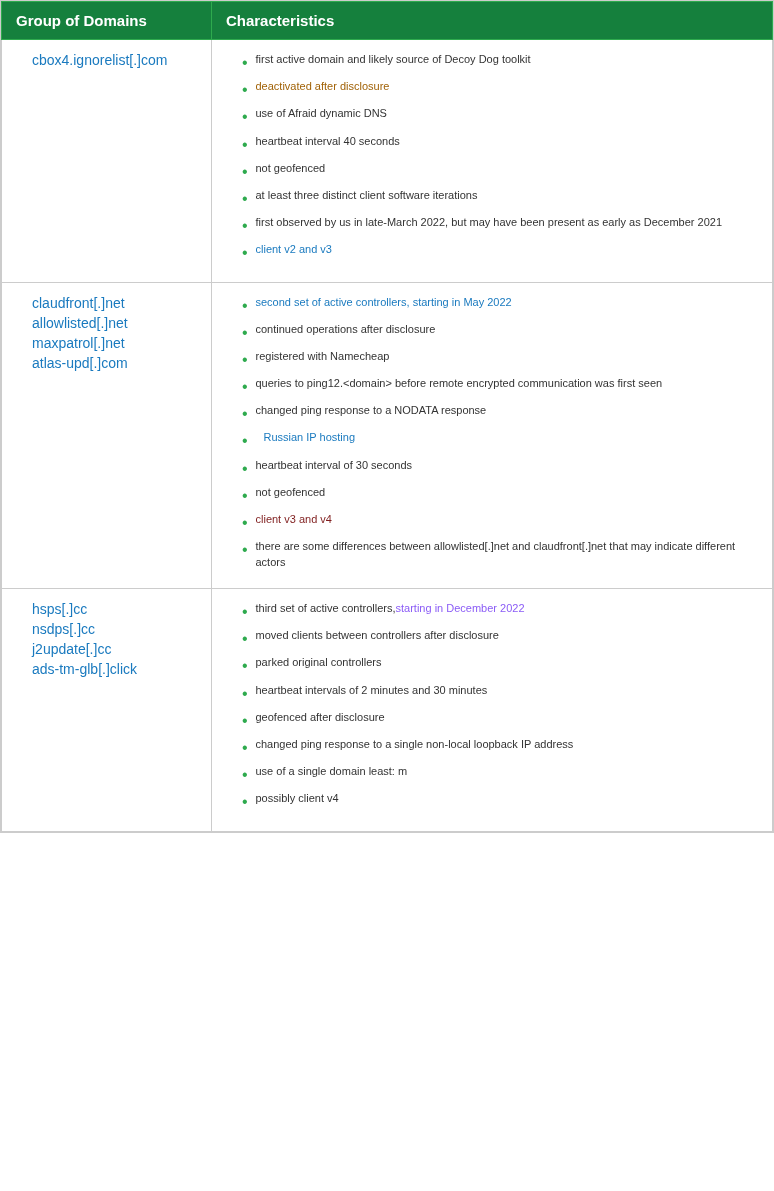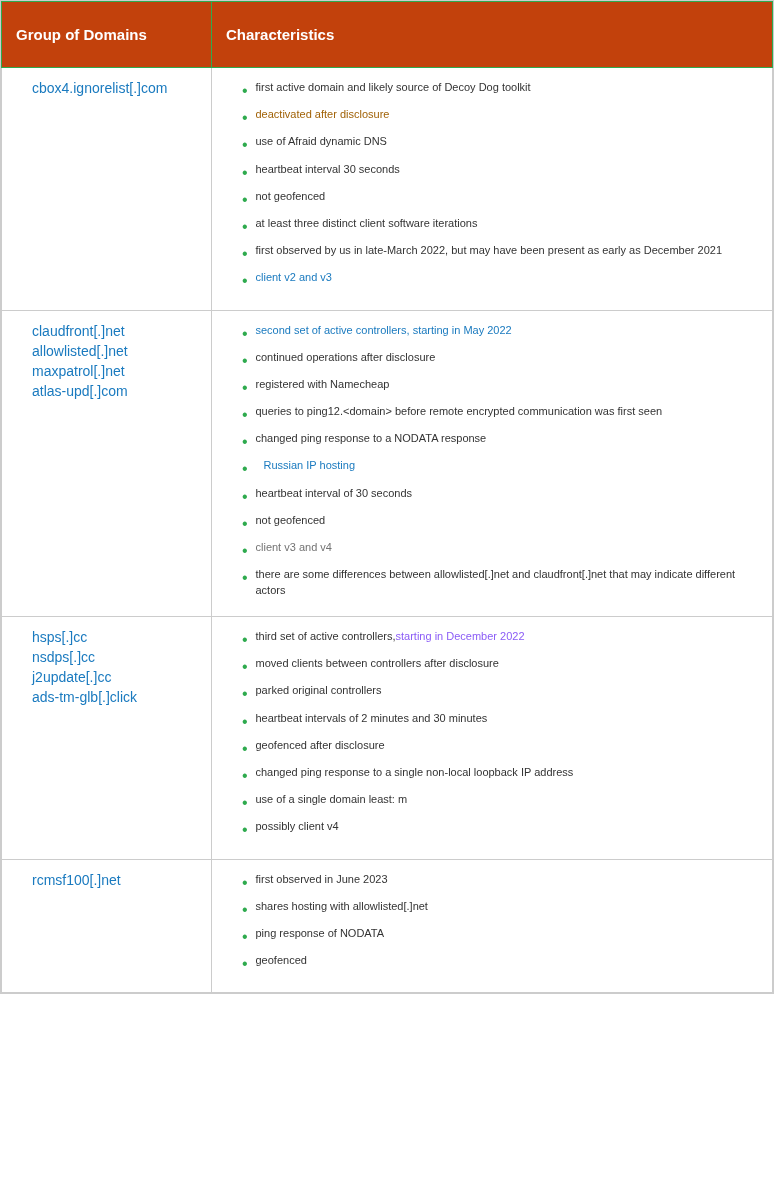--- a/index.html
+++ b/index.html
@@ -20,24 +20,24 @@
       border: 1px solid #ccc;
       border-collapse: collapse;
     }
 
     table {
       width: 100%;
       border-collapse: collapse;
     }
 
     thead tr th {
-      background-color: #c2410c;
+      background-color: #15803d;
       color: #fff;
       font-weight: bold;
-      padding: 24px 14px;
+      padding: 10px 14px;
       text-align: left;
       font-size: 15px;
       border: 1px solid #2eaa4e;
     }
 
     tbody tr td {
       border: 1px solid #ccc;
       padding: 12px 30px;
       vertical-align: top;
     }
@@ -100,21 +100,21 @@
           </td>
           <td class="col-characteristics">
             <ul class="char-list">
               <li>
                 <span>first active domain and likely source of Decoy Dog toolkit</span>
               </li>
               <li>
                 <span style="color:#a16207;">deactivated after disclosure</span>
               </li>
               <li>use of Afraid dynamic DNS</li>
-              <li>heartbeat interval 30 seconds</li>
+              <li>heartbeat interval 40 seconds</li>
               <li>not geofenced</li>
               <li>at least three distinct client software iterations</li>
               <li>first observed by us in late-March 2022, but may have been present as early as December 2021</li>
               <li>
                 <span style="color:#1a7abf;">client v2 and v3</span>
               </li>
             </ul>
           </td>
         </tr>
         <tr>
@@ -132,21 +132,21 @@
               <li>continued operations after disclosure</li>
               <li>registered with Namecheap</li>
               <li>queries to ping12.&lt;domain&gt; before remote encrypted communication was first seen</li>
               <li>changed ping response to a NODATA response</li>
               <li>
                 <span style="color:#1a7abf;margin-left:8px;">Russian IP hosting</span>
               </li>
               <li>heartbeat interval of 30 seconds</li>
               <li>not geofenced</li>
               <li>
-                <span style="color:#737373;">client v3 and v4</span>
+                <span style="color:#7f1d1d;">client v3 and v4</span>
               </li>
               <li>there are some differences between allowlisted[.]net and claudfront[.]net that may indicate different actors</li>
             </ul>
           </td>
         </tr>
         <tr>
           <td class="col-domains">
             <span class="domain-name">hsps[.]cc</span>
             <span class="domain-name">nsdps[.]cc</span>
             <span class="domain-name">j2update[.]cc</span>
@@ -162,28 +162,15 @@
               <li>moved clients between controllers after disclosure</li>
               <li>parked original controllers</li>
               <li>heartbeat intervals of 2 minutes and 30 minutes</li>
               <li>geofenced after disclosure</li>
               <li>changed ping response to a single non-local loopback IP address</li>
               <li>use of a single domain least: m</li>
               <li>possibly client v4</li>
             </ul>
           </td>
         </tr>
-        <tr>
-          <td class="col-domains">
-            <span class="domain-name">rcmsf100[.]net</span>
-          </td>
-          <td class="col-characteristics">
-            <ul class="char-list">
-              <li>first observed in June 2023</li>
-              <li>shares hosting with allowlisted[.]net</li>
-              <li>ping response of NODATA</li>
-              <li>geofenced</li>
-            </ul>
-          </td>
-        </tr>
       </tbody>
   </table>
 </div>
 
 </body></html>

